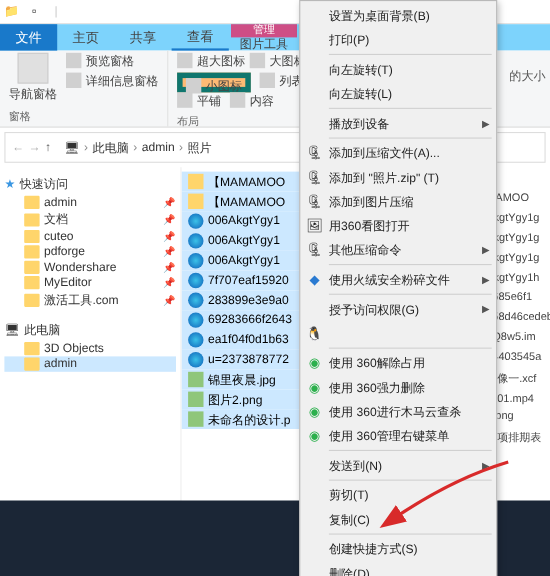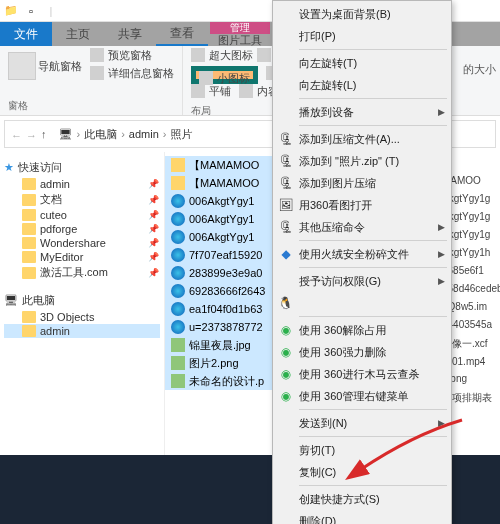--- a/index.html
+++ b/index.html
@@ -1,28 +1,28 @@
 <!DOCTYPE html>
 <html><head>
 <meta charset="utf-8">
 <style>
 * { margin: 0; padding: 0; box-sizing: border-box; font-family: "Microsoft YaHei", sans-serif; }
 body { width: 500px; height: 524px; background: #fff; font-size: 11px; overflow: hidden; position: relative; }
 .titlebar { height: 22px; background: #fff; display: flex; align-items: center; padding: 0 4px; border-bottom: 1px solid #e0e0e0; }
 .titlebar .qat { display: flex; gap: 6px; align-items: center; }
 .titlebar .qat span { width: 14px; height: 14px; display: inline-flex; align-items: center; justify-content: center; }
-.tabs-row { height: 24px; display: flex; align-items: stretch; background: #a3a3a3; }
+.tabs-row { height: 24px; display: flex; align-items: stretch; background: #7dd3fc; }
 .tab-file { background: #1979ca; color: #fff; padding: 0 14px; display: flex; align-items: center; font-size: 12px; }
 .tab-label { padding: 0 14px; display: flex; align-items: center; font-size: 12px; color: #444; }
 .tab-contextual-wrap { display: flex; flex-direction: column; margin-left: 2px; }
 .tab-ctx-head { background: #ce4e85; color: #fff; height: 12px; font-size: 10px; text-align: center; line-height: 12px; padding: 0 6px; }
 .ribbon { height: 70px; background: #f5f6f7; border-bottom: 1px solid #ddd; display: flex; }
 .ribbon-group { border-right: 1px solid #e2e2e2; padding: 2px 8px; display: flex; flex-direction: column; justify-content: space-between; }
 .ribbon-group-label { font-size: 10px; color: #666; text-align: left; padding-top: 2px; }
-.ribbon-btn-big { display: flex; flex-direction: row; align-items: center; gap: 2px; color: #444; }
+.ribbon-btn-big { display: flex; flex-direction: column; align-items: center; gap: 2px; color: #444; }
 .ribbon-btn-big .ico { width: 28px; height: 28px; background: #e0e0e0; border: 1px solid #ccc; }
 .ribbon-row { display: flex; gap: 4px; font-size: 11px; color: #444; height: 18px; }
 .ribbon-row .sico { width: 14px; height: 14px; background: #d0d0d0; display: inline-block; }
 .breadcrumb { height: 28px; border: 1px solid #ddd; margin: 4px; display: flex; align-items: center; padding: 0 6px; gap: 4px; font-size: 11px; color: #333; }
 .breadcrumb .sep { color: #888; }
 .body-area { display: flex; height: 310px; }
 .sidebar { width: 165px; border-right: 1px solid #eee; padding: 6px 4px; overflow: hidden; }
 .sb-group { margin-bottom: 10px; }
 .sb-head { display: flex; align-items: center; gap: 4px; font-size: 11px; color: #333; padding: 2px 0; }
 .sb-item { display: flex; align-items: center; gap: 4px; font-size: 11px; color: #333; padding: 1px 0 1px 18px; }

